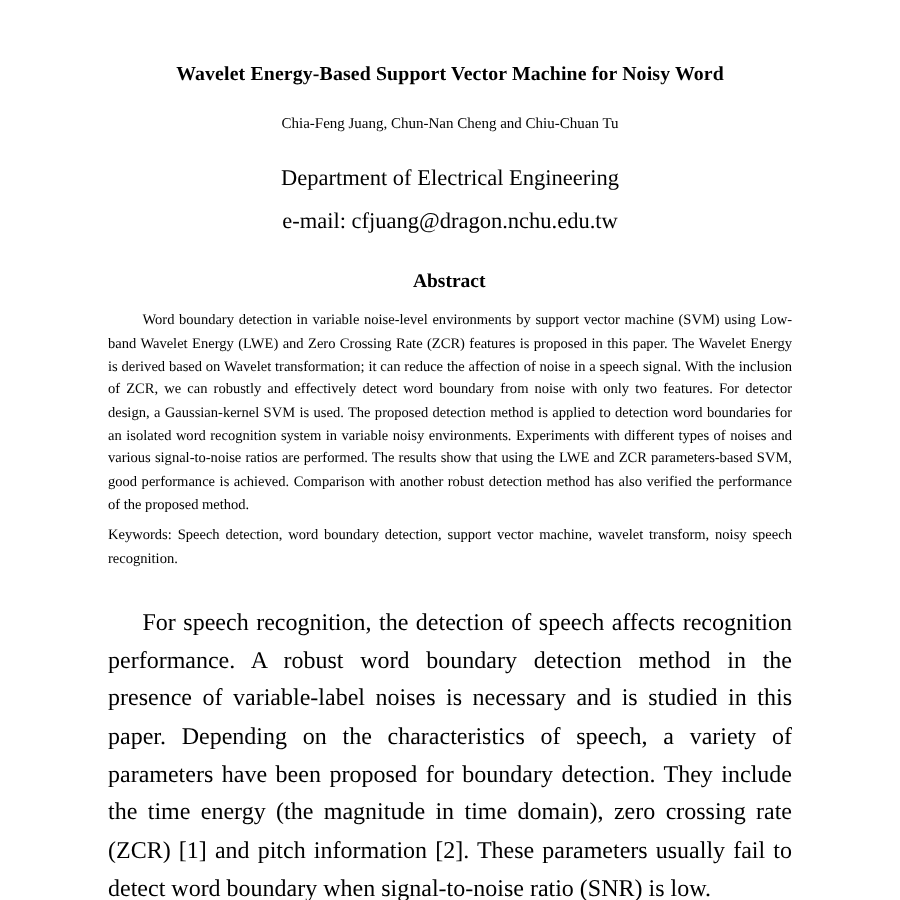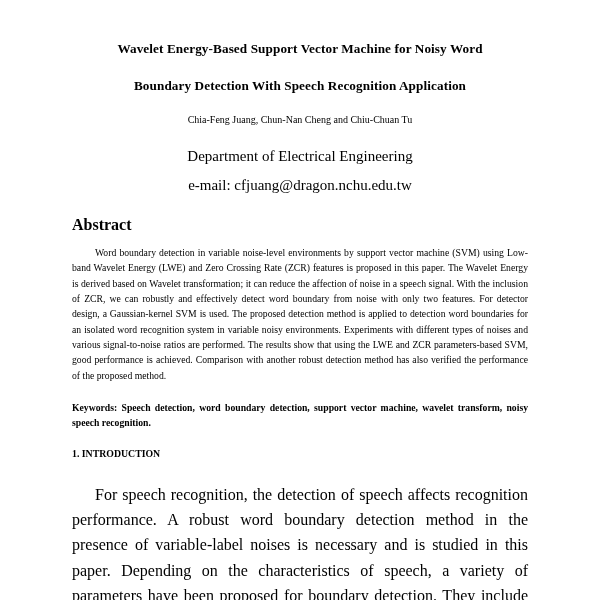--- a/index.html
+++ b/index.html
@@ -36,40 +36,39 @@
     margin-top: 14px;
     margin-bottom: 0;
   }
   .affil {
     text-align: center;
     font-size: 15px;
     line-height: 1.95;
     margin-top: 17px;
   }
   .abstract-head {
-    text-align: left;
+    text-align: center;
     font-weight: bold;
-    font-size: 16px;
+    font-size: 13px;
     margin-top: 16px;
     margin-bottom: 0;
     padding-right: 1px;
   }
   .abstract-body {
     font-size: 9.7px;
     text-align: justify;
     line-height: 1.58;
     margin-top: 11px;
     text-indent: 23px;
   }
   .keywords {
     font-size: 9.7px;
     text-align: justify;
     line-height: 1.58;
-    margin-top: 17px;
-    font-weight: bold;
+    margin-top: 5px;
   }
   .section-head {
     font-size: 9.8px;
     font-weight: bold;
     margin-top: 17px;
     margin-bottom: 0;
   }
   .body-par {
     font-size: 16px;
     text-align: justify;
@@ -78,33 +77,31 @@
     text-indent: 23px;
   }
 </style>
 </head>
 <body>
 
 <div class="page">
 
   <div class="title">
     <span class="title-line">Wavelet Energy-Based Support Vector Machine for Noisy Word</span>
-    <span class="title-line">Boundary Detection With Speech Recognition Application</span>
   </div>
 
   <div class="authors">Chia-Feng Juang, Chun-Nan Cheng and Chiu-Chuan Tu</div>
 
   <div class="affil">
     <div>Department of Electrical Engineering</div>
     <div>e-mail: cfjuang@dragon.nchu.edu.tw</div>
   </div>
 
   <div class="abstract-head">Abstract</div>
 
   <div class="abstract-body">Word boundary detection in variable noise-level environments by support vector machine (SVM) using Low-band Wavelet Energy (LWE) and Zero Crossing Rate (ZCR) features is proposed in this paper. The Wavelet Energy is derived based on Wavelet transformation; it can reduce the affection of noise in a speech signal. With the inclusion of ZCR, we can robustly and effectively detect word boundary from noise with only two features. For detector design, a Gaussian-kernel SVM is used. The proposed detection method is applied to detection word boundaries for an isolated word recognition system in variable noisy environments. Experiments with different types of noises and various signal-to-noise ratios are performed. The results show that using the LWE and ZCR parameters-based SVM, good performance is achieved. Comparison with another robust detection method has also verified the performance of the proposed method.</div>
 
   <div class="keywords">Keywords: Speech detection, word boundary detection, support vector machine, wavelet transform, noisy speech recognition.</div>
 
-  <div class="section-head">1. INTRODUCTION</div>
 
   <div class="body-par">For speech recognition, the detection of speech affects recognition performance. A robust word boundary detection method in the presence of variable-label noises is necessary and is studied in this paper. Depending on the characteristics of speech, a variety of parameters have been proposed for boundary detection. They include the time energy (the magnitude in time domain), zero crossing rate (ZCR) [1] and pitch information [2]. These parameters usually fail to detect word boundary when signal-to-noise ratio (SNR) is low.</div>
 
 </div>
 
 </body></html>

